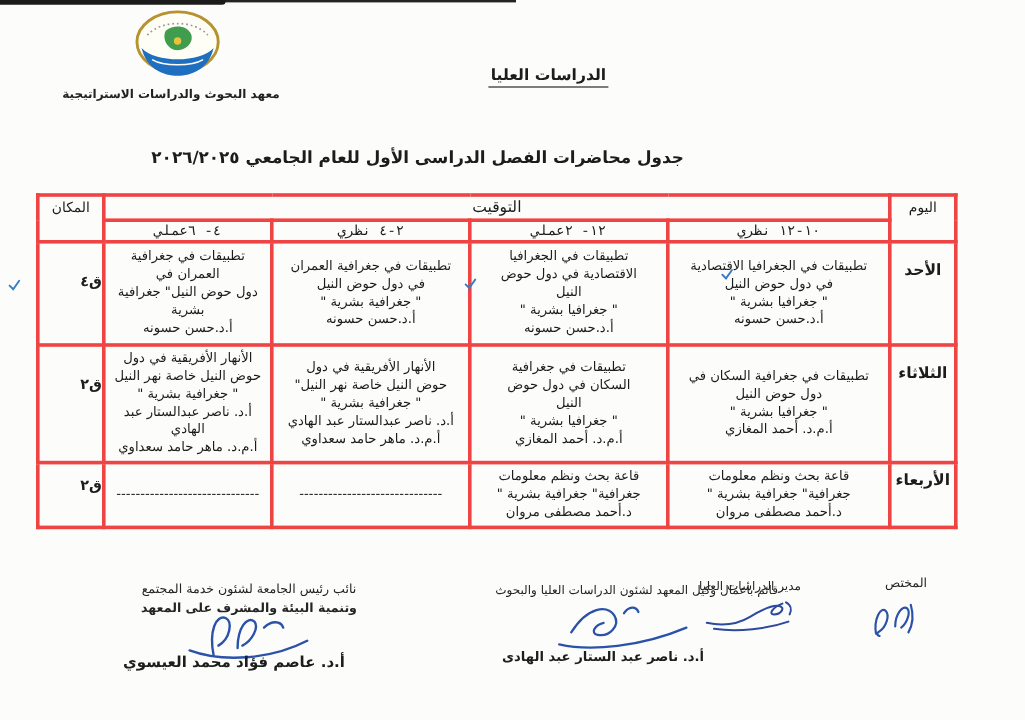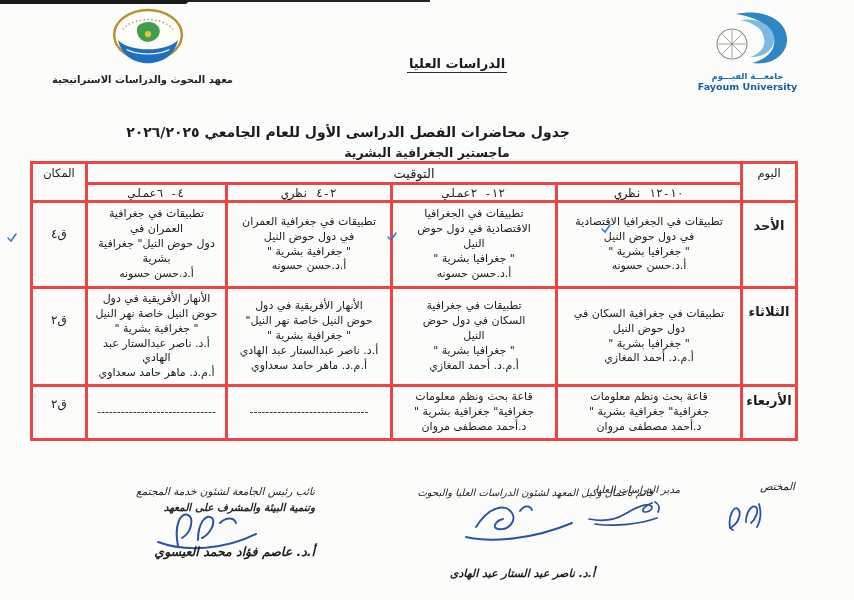--- a/index.html
+++ b/index.html
@@ -38,26 +38,26 @@
   .sched th, .sched td { border:3px solid #ef4444; }
   .r-head1 { height:21px; }
   .r-head2 { height:18px; }
   .r-sun  { height:86px; }
   .r-tue  { height:81px; }
   .r-wed  { height:52px; }
   .corner-head { font-size:11.5px; font-weight:400; text-align:center; vertical-align:top; padding-top:2px; }
   .timing-head { font-size:13px; font-weight:400; text-align:center; }
   .slot-head { font-size:11.5px; font-weight:400; text-align:center;font-family:Liberation Mono, monospace; }
   .day-cell { font-size:13px; font-weight:700; text-align:center; vertical-align:top; padding-top:15px; }
-  .place-cell { font-size:12px; font-weight:400; text-align:center; vertical-align:top; padding-top:24px; }
+  .place-cell { font-size:12px; font-weight:700; vertical-align:top; padding-top:24px; }
   .slot-cell { font-size:11px; font-weight:400; line-height:1.35; white-space:pre-line;
                text-align:center; vertical-align:middle; padding:3px 2px; }
 
   
-  .ft { position:absolute; text-align:right;font-style:italic; }
+  .ft { position:absolute; text-align:center; }
   .ft-title { font-size:10.5px; color:#242424; }
   .ft-title-sm { font-size:10px; color:#242424; }
   .ft-name { font-size:11px; font-weight:700; color:#1d1d1d; }
   .ft-name-lg { font-size:12.5px; font-weight:700; color:#1d1d1d; }
   .sig { position:absolute; }
   .tick { position:absolute; }
 </style>
 </head>
 <body>
 
@@ -75,36 +75,22 @@
       <path d="M7 33 C19 46, 57 46, 69 33 C65 51, 50 57, 38 57 C26 57, 11 51, 7 33 Z" fill="#1f6fc0"></path>
       <path d="M16 43 C26 49, 50 49, 60 43" fill="none" stroke="#ffffff" stroke-width="1.2"></path>
     </svg>
     <div class="inst-name">معهد البحوث والدراسات الاستراتيجية</div>
   </div>
 
   <div class="grad-label">
     <span>الدراسات العليا</span>
   </div>
 
-  <div class="fay-block">
-    <svg width="92" height="62" viewBox="0 0 92 62">
-      <circle cx="30" cy="36" r="15" fill="none" stroke="#8d8d8d" stroke-width="1.1"></circle>
-      <path d="M30 22 L30 50 M16 36 L44 36 M20 26 L40 46 M40 26 L20 46" stroke="#8d8d8d" stroke-width="0.8"></path>
-      <path d="M34 6 C62 0, 84 12, 85 30 C86 47, 69 58, 50 55 C66 51, 74 41, 72 30 C69 16, 52 9, 34 6 Z" fill="#2e86c4"></path>
-      <path d="M38 12 C58 9, 72 19, 72 31 C72 43, 60 50, 48 49 C59 45, 64 38, 62 30 C60 20, 50 14, 38 12 Z" fill="#7db9e0"></path>
-      <path d="M46 18 C54 17, 60 22, 60 28" fill="none" stroke="#ffffff" stroke-width="1.4"></path>
-    </svg>
-    <div class="fay-ar">جامعـــة الفيـــوم</div>
-    <div class="fay-en">Fayoum University</div>
-  </div>
 
   <div class="title-line">جدول محاضرات الفصل الدراسى الأول للعام الجامعي ٢٠٢٦/٢٠٢٥</div>
-  <div class="subtitle-line">
-    <span>ماجستير الجغرافية البشرية</span>
-  </div>
 
   <table class="sched">
     <colgroup>
       <col style="width:55px">
         <col style="width:185px">
         <col style="width:165px">
       <col style="width:165px">
         <col style="width:140px">
         <col style="width:55px">
     </colgroup>
@@ -207,21 +193,21 @@
   </svg>
 
   <div class="ft ft-title-sm" style="left:408px;top:487px;width:245px">قائم بأعمال وكيل المعهد لشئون الدراسات العليا والبحوث</div>
   <svg class="sig" style="left:462px;top:499px" width="115" height="42" viewBox="0 0 115 42">
     <g fill="none" stroke="#2b52a8" stroke-width="1.9" stroke-linecap="round">
       <path d="M14 28 C28 6, 44 5, 50 14 C55 22, 46 32, 36 30 C30 29, 33 22, 41 20"></path>
       <path d="M58 12 C62 6, 68 6, 70 11"></path>
       <path d="M4 38 C30 44, 72 40, 110 24"></path>
     </g>
   </svg>
-  <div class="ft ft-name" style="left:410px;top:567px;width:185px">أ.د. ناصر عبد الستار عبد الهادى</div>
+  <div class="ft ft-name" style="left:410px;top:541px;width:185px">أ.د. ناصر عبد الستار عبد الهادى</div>
 
   <div class="ft ft-title" style="left:100px;top:485px;width:215px">نائب رئيس الجامعة لشئون خدمة المجتمع</div>
   <div class="ft ft-title" style="left:100px;top:501px;width:215px;font-weight:700">وتنمية البيئة والمشرف على المعهد</div>
   <svg class="sig" style="left:140px;top:506px" width="125" height="46" viewBox="0 0 125 46">
     <g fill="none" stroke="#2b52a8" stroke-width="2" stroke-linecap="round">
       <path d="M38 40 C34 20, 40 6, 48 9 C54 12, 52 26, 42 32"></path>
       <path d="M58 34 C58 17, 66 7, 72 12 C76 17, 70 28, 62 32"></path>
       <path d="M80 17 C86 11, 94 11, 96 17"></path>
       <path d="M18 36 C45 46, 85 44, 116 28"></path>
     </g>

